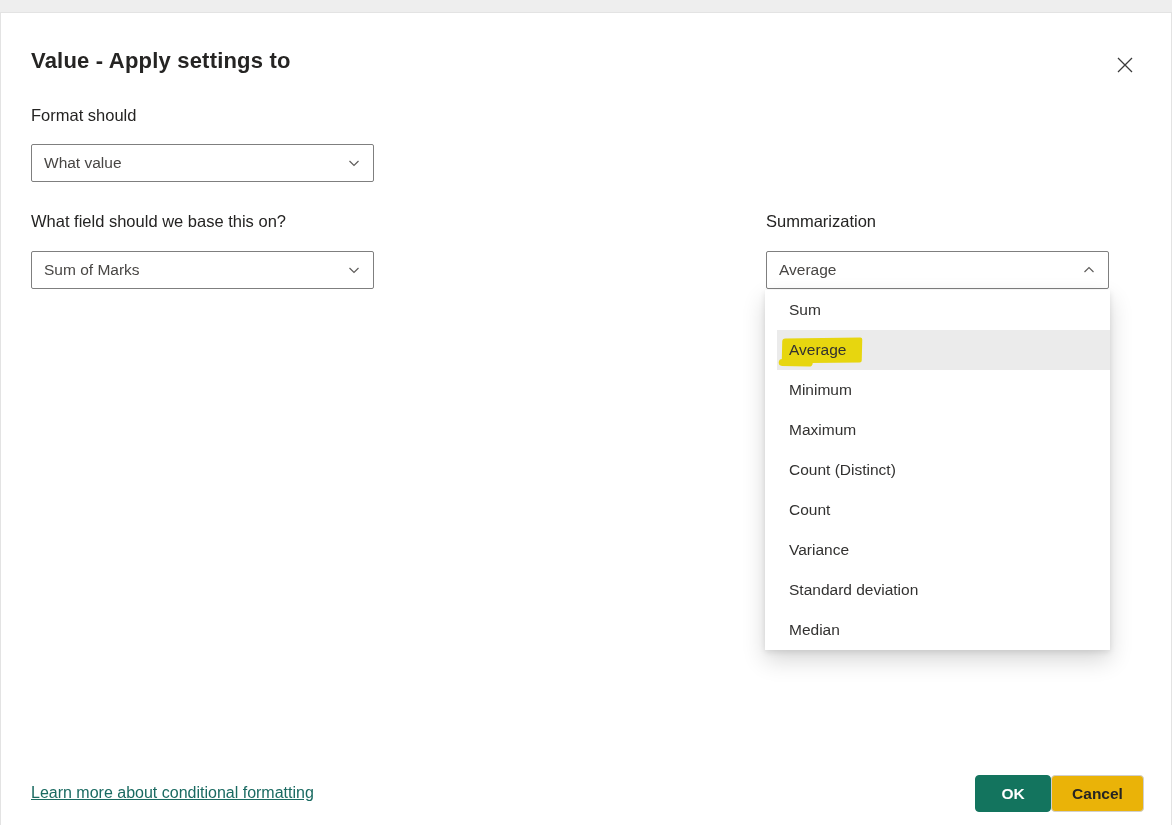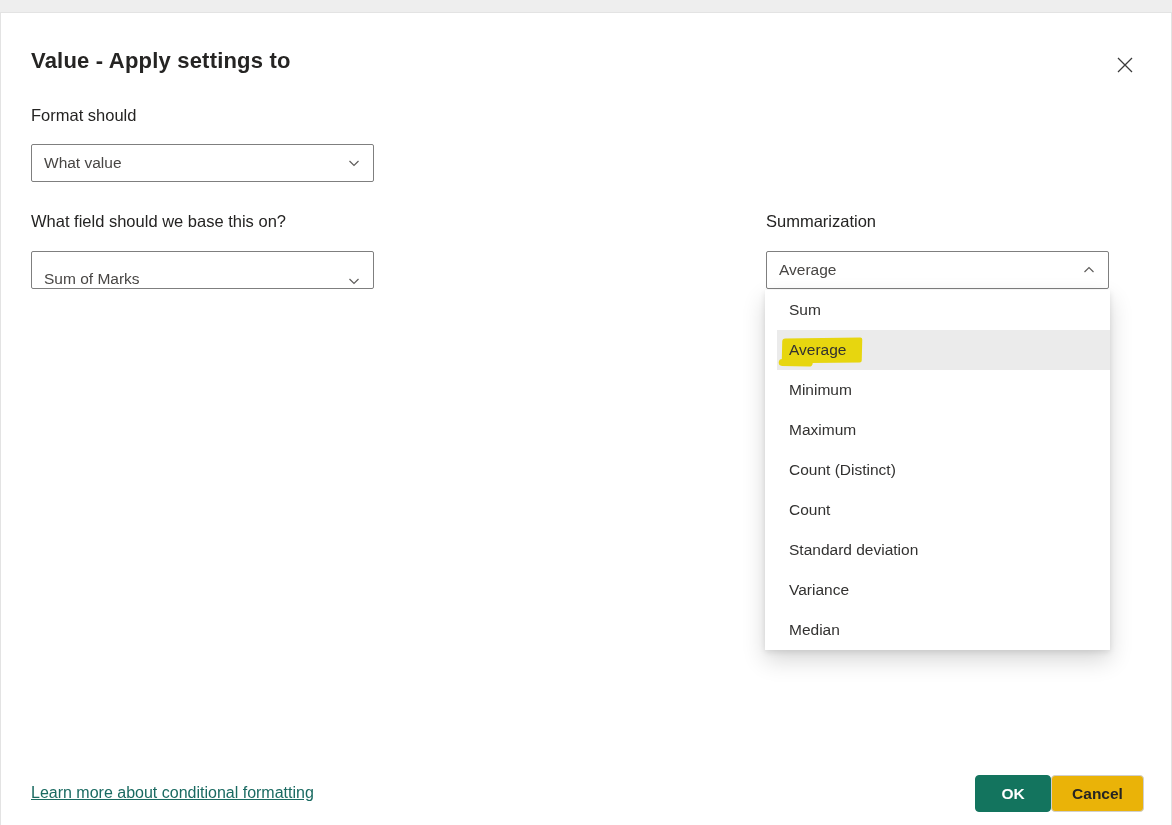--- a/index.html
+++ b/index.html
@@ -33,21 +33,21 @@
   .lbl-format{left:30px;top:93px;}
   .lbl-base{left:30px;top:199px;}
   .lbl-summ{left:765px;top:199px;}
   .dropdown{
     position:absolute;height:38px;width:343px;
     background:#fff;border:1px solid var(--border-gray);border-radius:2px;
     display:flex;align-items:center;justify-content:space-between;
     padding:0 12px;cursor:pointer;
   }
   .dd-format{left:30px;top:131px;}
-  .dd-base{left:30px;top:238px;align-items:flex-end;}
+  .dd-base{left:30px;top:238px;}
   .dd-summ{left:765px;top:238px;width:343px;}
   .dd-value{font-size:15.5px;color:var(--text-mid);}
   .chev{display:block;}
   .listbox{
     position:absolute;left:764px;top:277px;width:345px;
     background:#fff;
     box-shadow:0 10px 22px rgba(0,0,0,.16),0 2px 6px rgba(0,0,0,.10);
     z-index:5;
     padding-left:12px;
   }
@@ -134,24 +134,24 @@
       <div class="list-item">
         <span class="item-label">Maximum</span>
       </div>
       <div class="list-item">
         <span class="item-label">Count (Distinct)</span>
       </div>
       <div class="list-item">
         <span class="item-label">Count</span>
       </div>
       <div class="list-item">
-        <span class="item-label">Standard deviation</span>
+        <span class="item-label">Variance</span>
       </div>
       <div class="list-item">
-        <span class="item-label">Variance</span>
+        <span class="item-label">Standard deviation</span>
       </div>
       <div class="list-item">
         <span class="item-label">Median</span>
       </div>
     </div>
 
   <a class="footer-link">Learn more about conditional formatting</a>
 
   <button class="btn btn-ok">OK</button>
   <button class="btn btn-cancel">Cancel</button>

